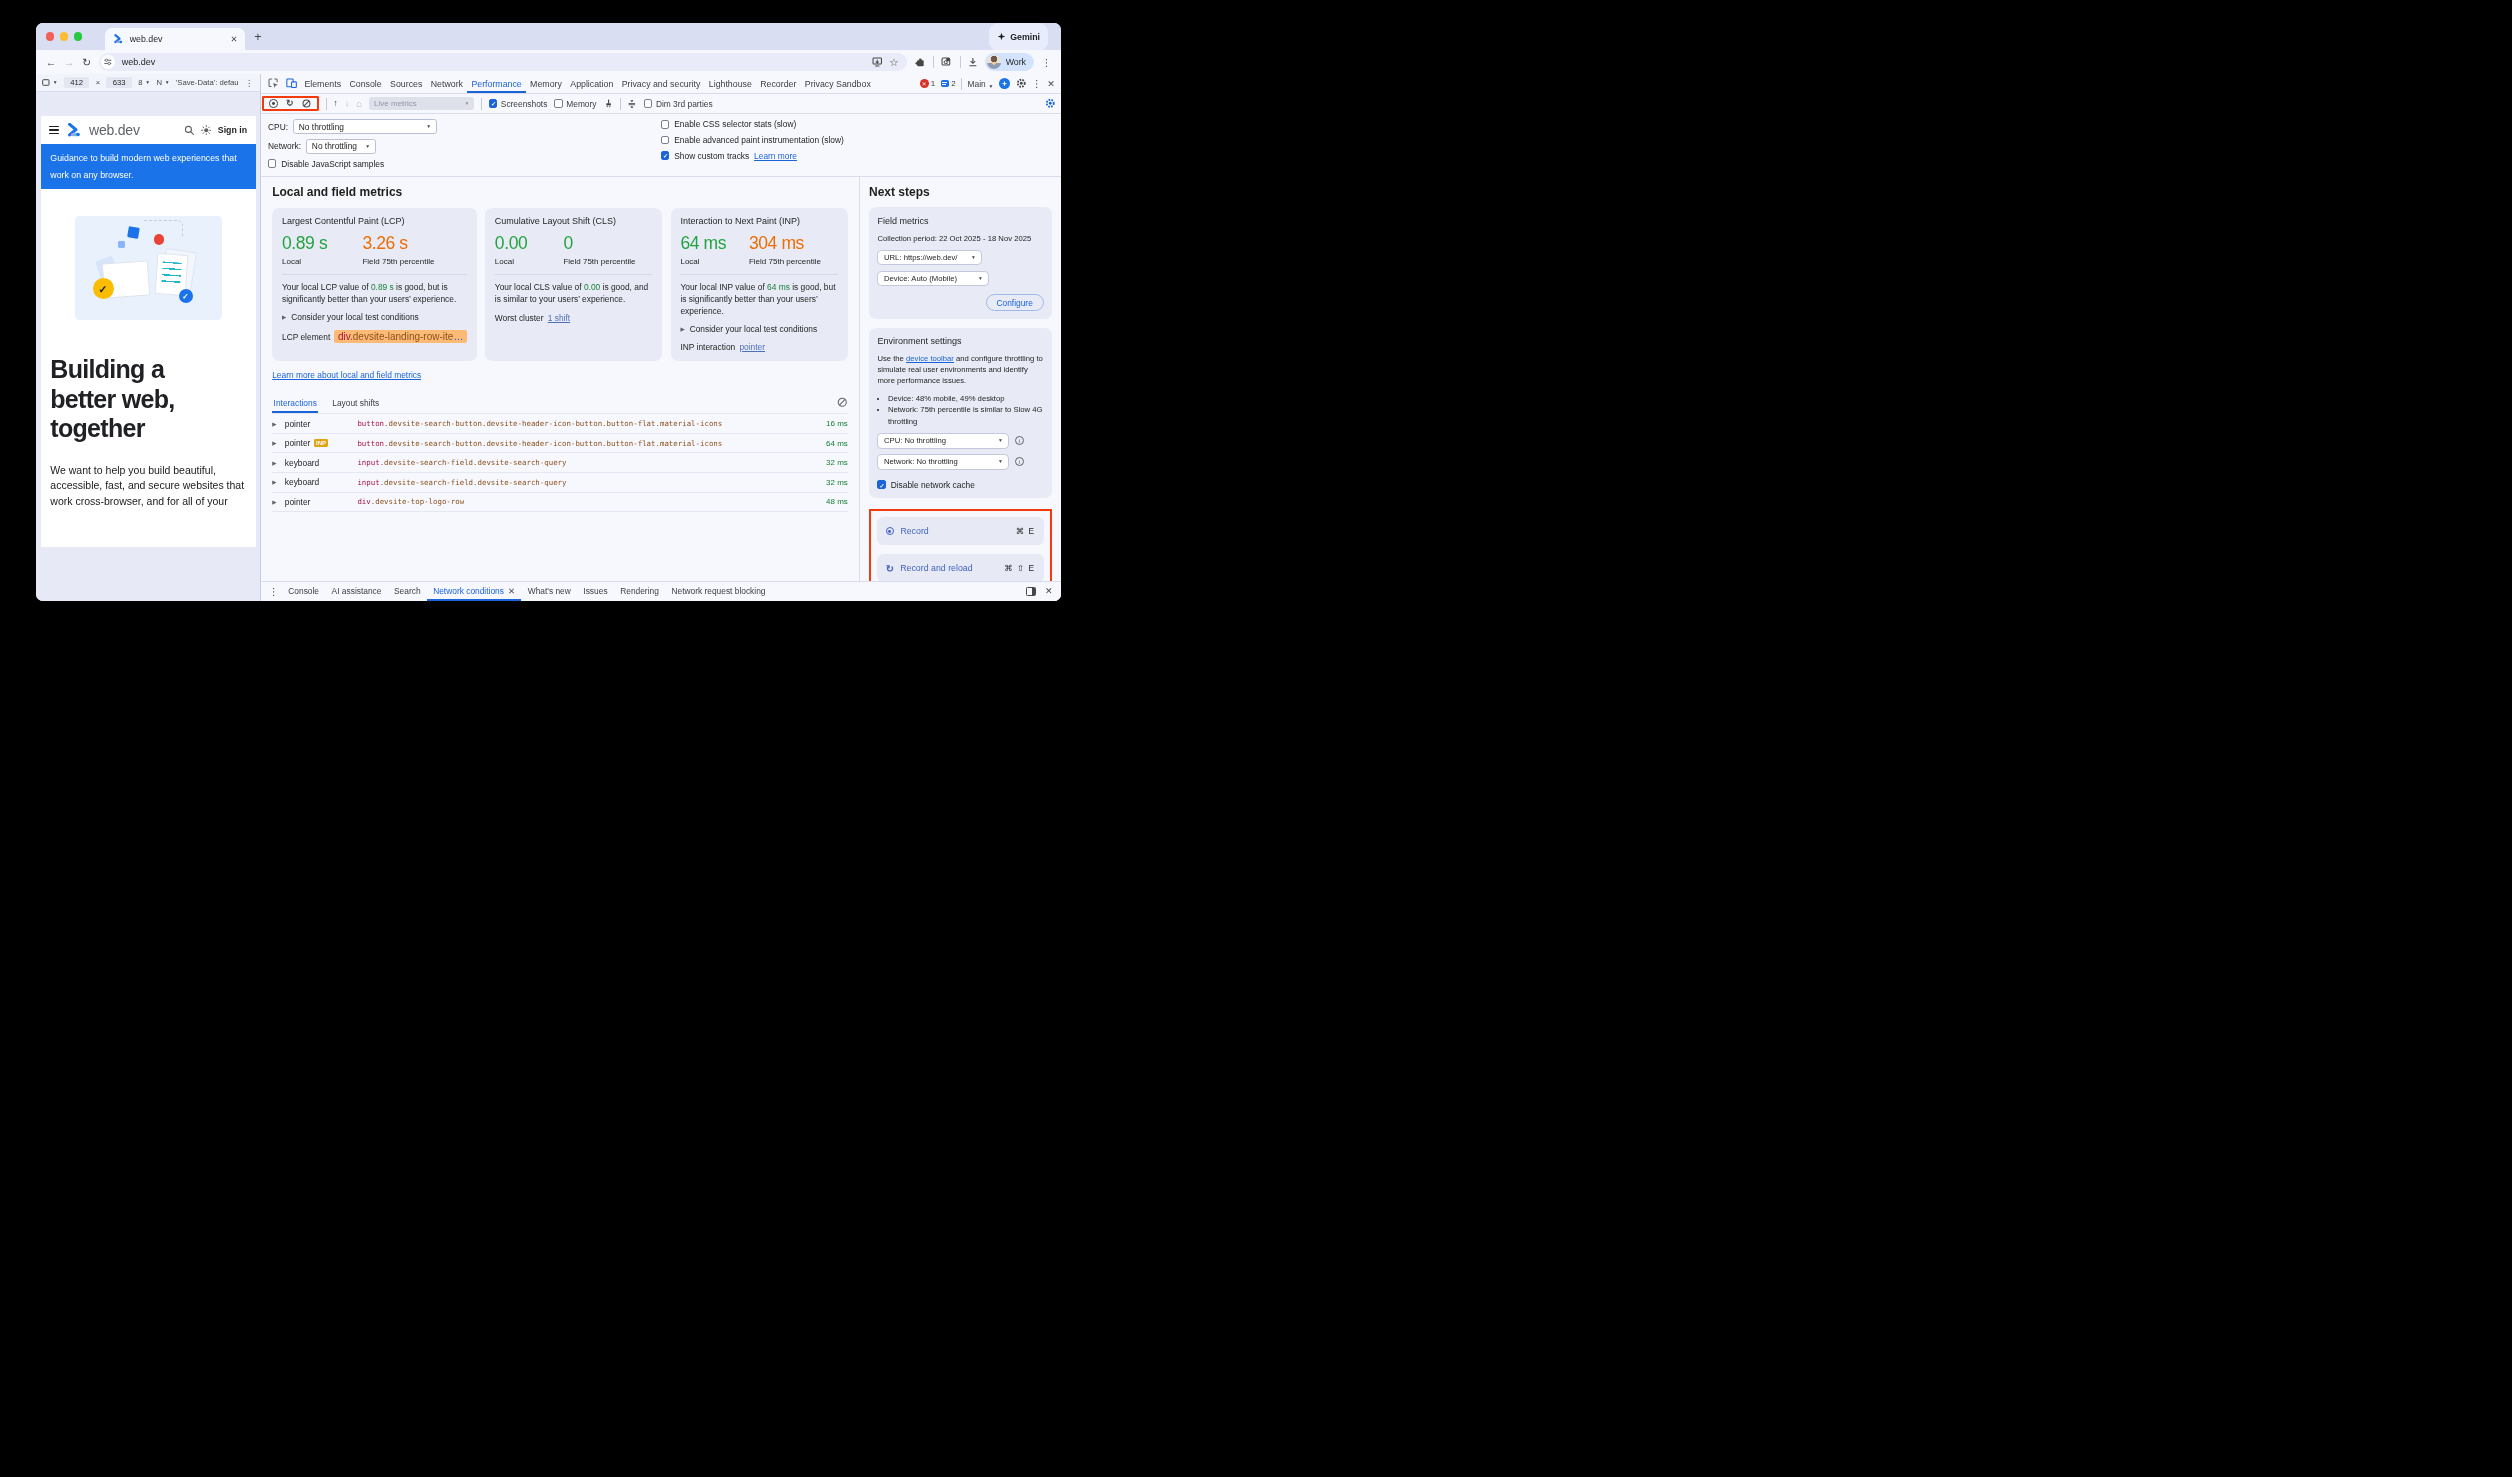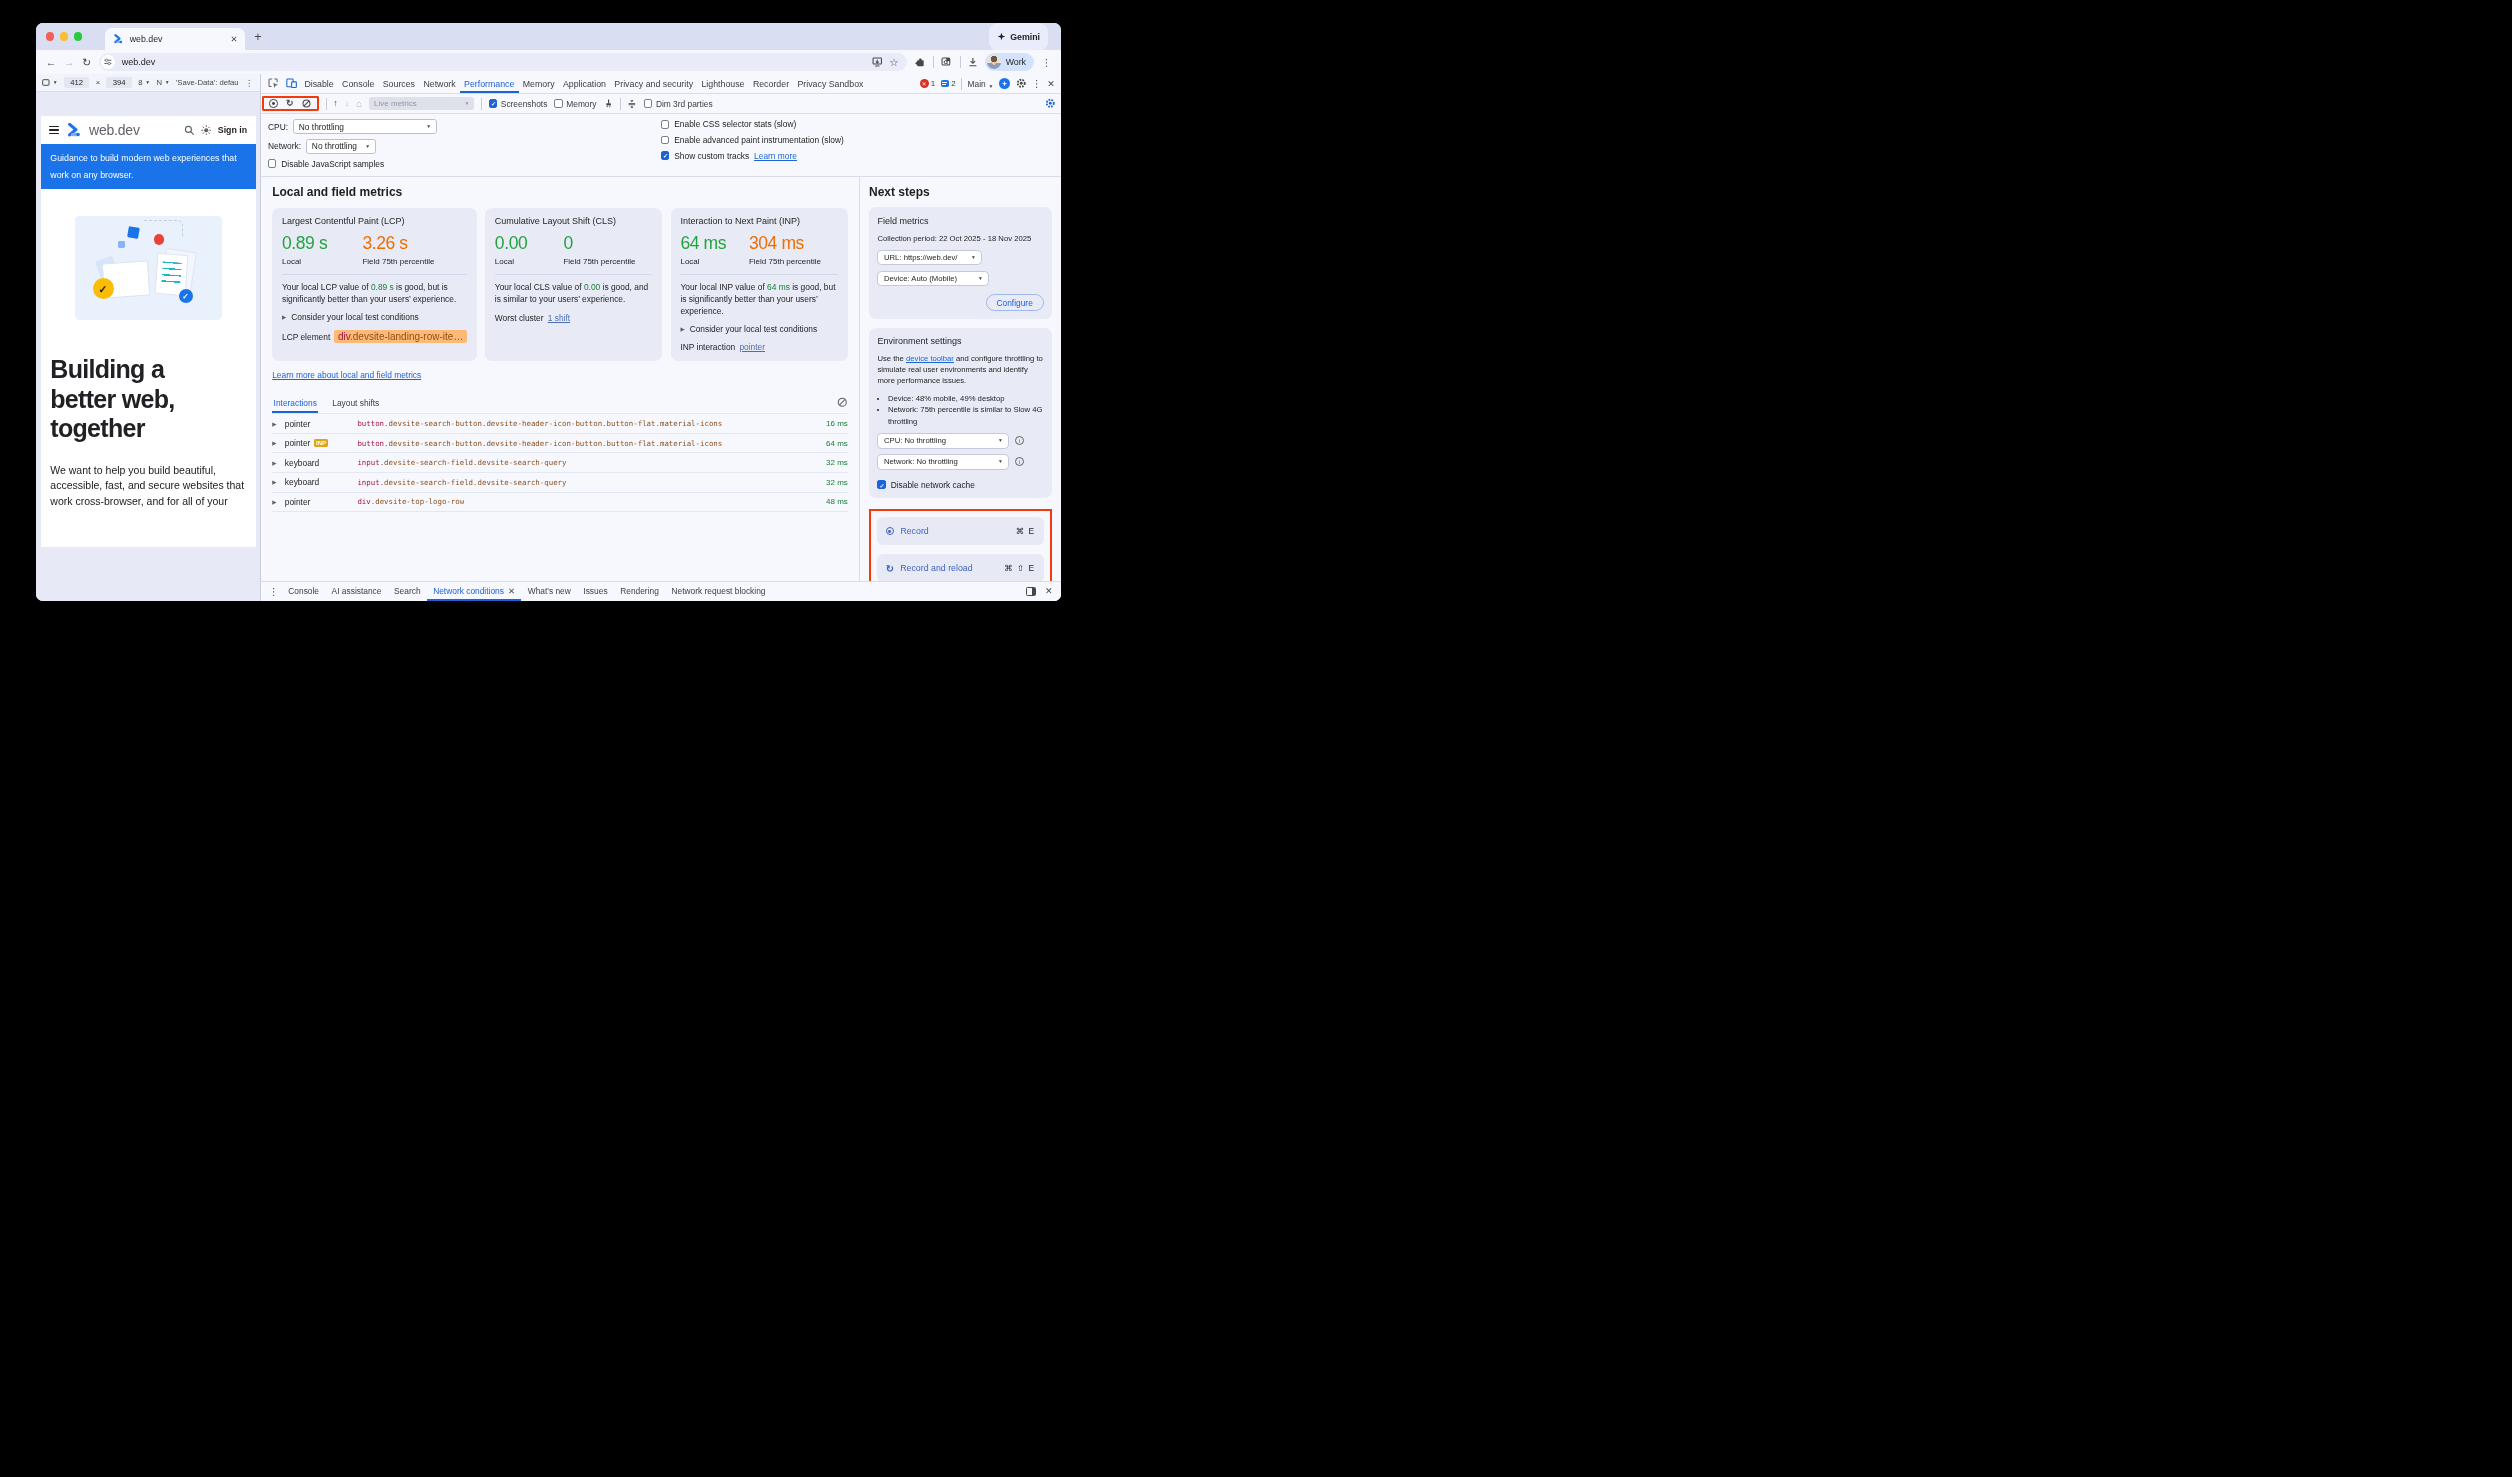--- a/index.html
+++ b/index.html
@@ -255,21 +255,21 @@
     <div class="leftpane">
       <div class="devicebar">
         <span class="ddmini">
           <svg width="7.7" height="7" viewBox="0 0 11 10">
               <rect x="1" y="1" width="9" height="8" rx="1" fill="none" stroke="#444746" stroke-width="1.4"></rect>
             </svg>
           <span class="caret">▼</span>
         </span>
         <span class="dim-box">412</span>
         <span>×</span>
-        <span class="dim-box">394</span>
+        <span class="dim-box">633</span>
         <span class="ddmini">
             <span>8</span>
             <span class="caret">▼</span>
           </span>
         <span class="ddmini">
             <span>N</span>
             <span class="caret">▼</span>
           </span>
         <span class="savedata">'Save-Data': defau</span>
         <span class="dots" style="font-size:8.4px">⋮</span>
@@ -346,21 +346,21 @@
               </g>
               <path d="M7.5 7 L14 9.7 L10.6 10.9 L9.4 14.3 Z" fill="#5f6368"></path>
             </svg>
         </span>
         <span class="tabbar-ic">
           <svg width="11.2" height="10.5" viewBox="0 0 16 15">
               <rect x="1.2" y="1.5" width="9" height="11" rx="1" fill="none" stroke="#1a63d9" stroke-width="1.5"></rect>
               <rect x="8" y="5.5" width="6.8" height="8" rx="1" fill="#f7f8fd" stroke="#1a63d9" stroke-width="1.5"></rect>
             </svg>
         </span>
-        <span class="dt-tab">Disable</span>
+        <span class="dt-tab">Elements</span>
         <span class="dt-tab">Console</span>
         <span class="dt-tab">Sources</span>
         <span class="dt-tab">Network</span>
         <span class="dt-tab active">Performance</span>
         <span class="dt-tab">Memory</span>
         <span class="dt-tab">Application</span>
         <span class="dt-tab">Privacy and security</span>
         <span class="dt-tab">Lighthouse</span>
         <span class="dt-tab">Recorder</span>
         <span class="dt-tab">Privacy Sandbox</span>

